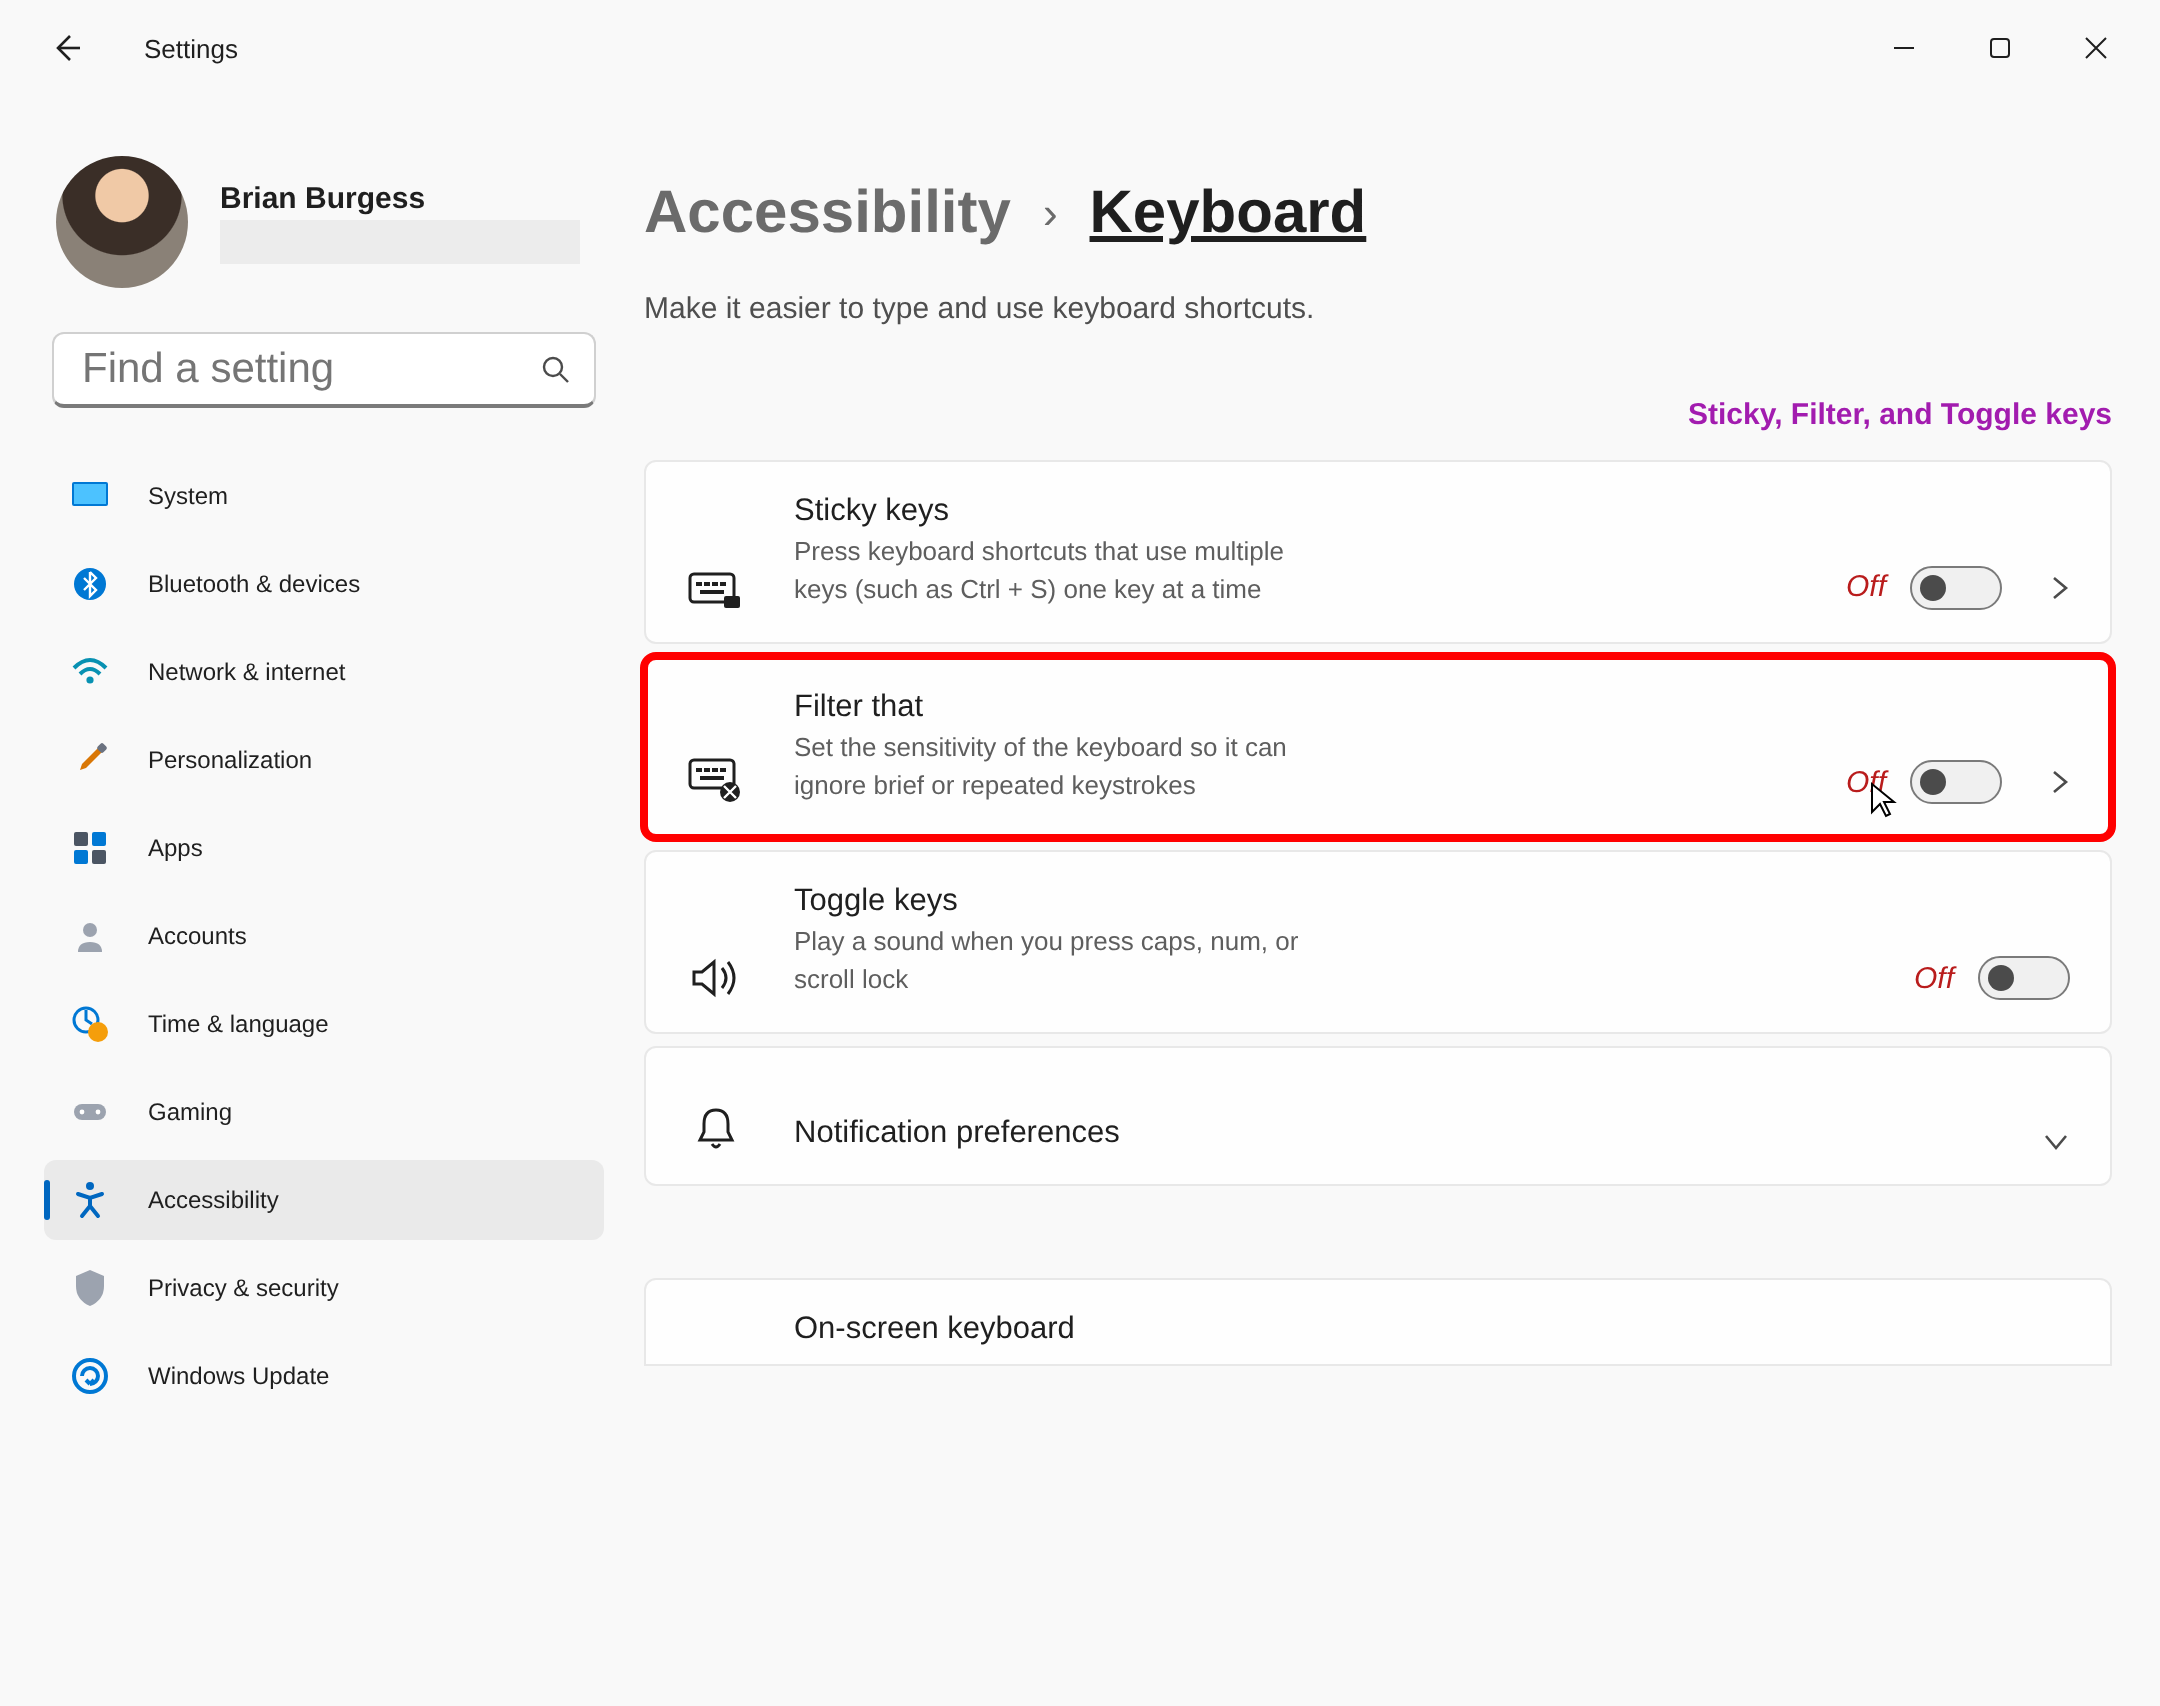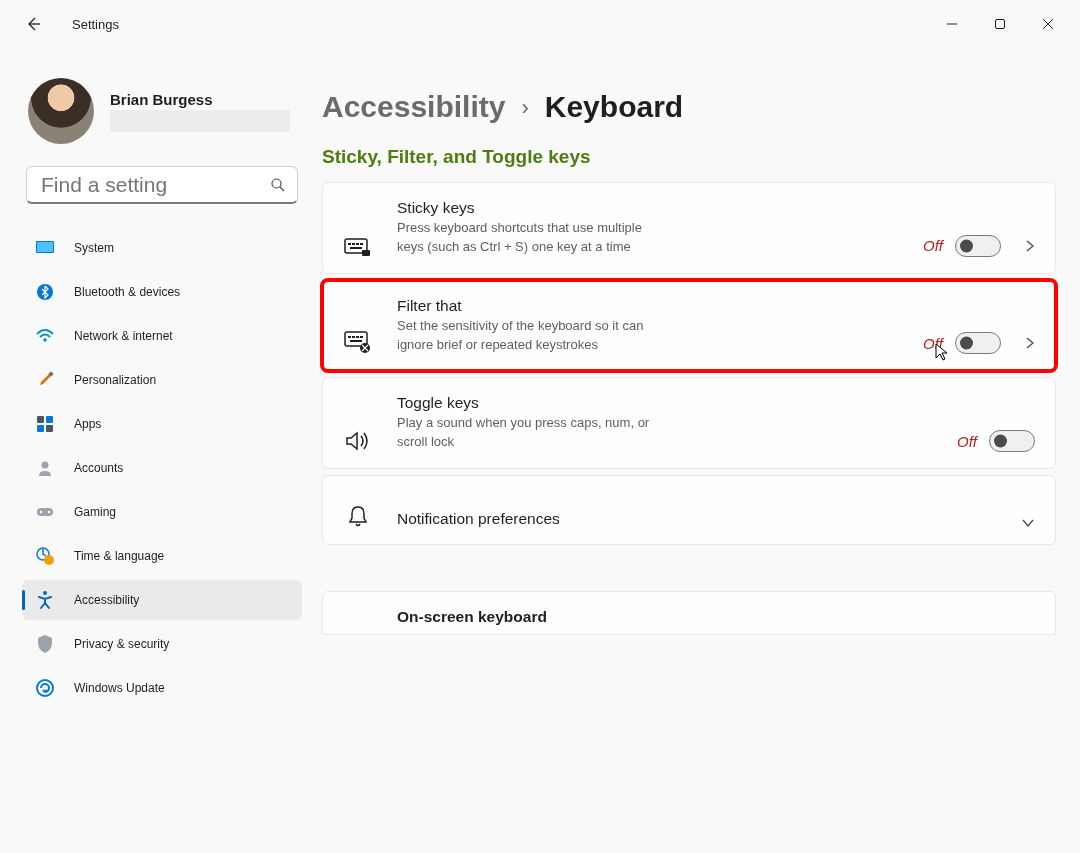--- a/index.html
+++ b/index.html
@@ -176,32 +176,34 @@
 .bc-sep {
   font-size: 22px;
   color: #6b6b6b;
   position: relative;
   top: -2px;
 }
 .bc-current {
   font-size: 30px;
   font-weight: 600;
   color: #1f1f1f;
+  text-decoration: underline;
 }
 .page-desc {
   font-size: 15px;
   color: #4f4f4f;
   margin-bottom: 36px;
 }
 
 .section-header {
-  font-size: 19px;
+  font-size: 15px;
   font-weight: 600;
-  color: #4d7c0f;
+  color: #a21caf;
   margin-bottom: 14px;
+  text-align: right;
 }
 
 .card {
   background: #fefefe;
   border: 1px solid #e8e8e8;
   border-radius: 6px;
   padding: 16px 20px;
   display: flex;
   align-items: flex-end;
   margin-bottom: 6px;
@@ -280,21 +282,20 @@
 .section-gap {
   height: 40px;
 }
 .partial-card {
   background: #fefefe;
   border: 1px solid #e8e8e8;
   border-radius: 6px 6px 0 0;
   padding: 16px 17px 8px 20px;
   display: flex;
   align-items: flex-start;
-  font-weight: bold;
 }
 </style>
 </head>
 <body>
 
 <div class="titlebar">
   <div class="back">
     <svg width="16" height="16" viewBox="0 0 16 16">
       <path d="M10 2 L4 8 L10 14" stroke="#1f1f1f" stroke-width="1.3" fill="none"></path>
       <path d="M4 8 H15" stroke="#1f1f1f" stroke-width="1.3"></path>
@@ -392,37 +393,37 @@
         <span class="nav-icon">
           <svg width="18" height="18" viewBox="0 0 18 18">
               <circle cx="9" cy="6" r="3.5" fill="#9ca3af"></circle>
               <path d="M3 17 Q3 12 9 12 Q15 12 15 17 Z" fill="#9ca3af"></path>
             </svg>
         </span>
         <span class="nav-label">Accounts</span>
       </li>
       <li class="nav-item">
         <span class="nav-icon">
+          <svg width="20" height="20" viewBox="0 0 20 20">
+              <circle cx="8" cy="8" r="6" fill="none" stroke="#0078d4" stroke-width="1.5"></circle>
+              <path d="M8 3 V8 L11 10" stroke="#0078d4" stroke-width="1.5" fill="none"></path>
+              <circle cx="14" cy="14" r="5" fill="#f59e0b"></circle>
+            </svg>
+        </span>
+        <span class="nav-label">Time &amp; language</span>
+      </li>
+      <li class="nav-item">
+        <span class="nav-icon">
           <svg width="20" height="14" viewBox="0 0 20 14">
               <rect x="2" y="3" width="16" height="8" rx="4" fill="#9ca3af"></rect>
               <circle cx="6" cy="7" r="1.2" fill="#fff"></circle>
               <circle cx="14" cy="7" r="1.2" fill="#fff"></circle>
             </svg>
         </span>
         <span class="nav-label">Gaming</span>
-      </li>
-      <li class="nav-item">
-        <span class="nav-icon">
-          <svg width="20" height="20" viewBox="0 0 20 20">
-              <circle cx="8" cy="8" r="6" fill="none" stroke="#0078d4" stroke-width="1.5"></circle>
-              <path d="M8 3 V8 L11 10" stroke="#0078d4" stroke-width="1.5" fill="none"></path>
-              <circle cx="14" cy="14" r="5" fill="#f59e0b"></circle>
-            </svg>
-        </span>
-        <span class="nav-label">Time &amp; language</span>
       </li>
       <li class="nav-item active">
         <span class="nav-icon">
           <svg width="20" height="20" viewBox="0 0 20 20">
               <circle cx="10" cy="3" r="2" fill="#0067c0"></circle>
               <path d="M4 7 L10 9 L16 7 M10 9 V13 M10 13 L6 18 M10 13 L14 18" stroke="#0067c0" stroke-width="2" stroke-linecap="round" fill="none"></path>
             </svg>
         </span>
         <span class="nav-label">Accessibility</span>
       </li>
@@ -446,20 +447,21 @@
       </li>
     </ul>
   </div>
 
   <div class="content">
     <div class="breadcrumb">
       <span class="bc-parent">Accessibility</span>
       <span class="bc-sep">›</span>
       <span class="bc-current">Keyboard</span>
     </div>
+    <div class="page-desc">Make it easier to type and use keyboard shortcuts.</div>
 
     <div class="section-header">Sticky, Filter, and Toggle keys</div>
 
     <div class="card">
       <div class="card-icon">
         <svg width="28" height="22" viewBox="0 0 28 22">
             <rect x="1" y="4" width="22" height="14" rx="2" stroke="#1f1f1f" stroke-width="1.5" fill="none"></rect>
             <rect x="4" y="8" width="3" height="2" fill="#1f1f1f"></rect>
             <rect x="8" y="8" width="3" height="2" fill="#1f1f1f"></rect>
             <rect x="12" y="8" width="3" height="2" fill="#1f1f1f"></rect>

